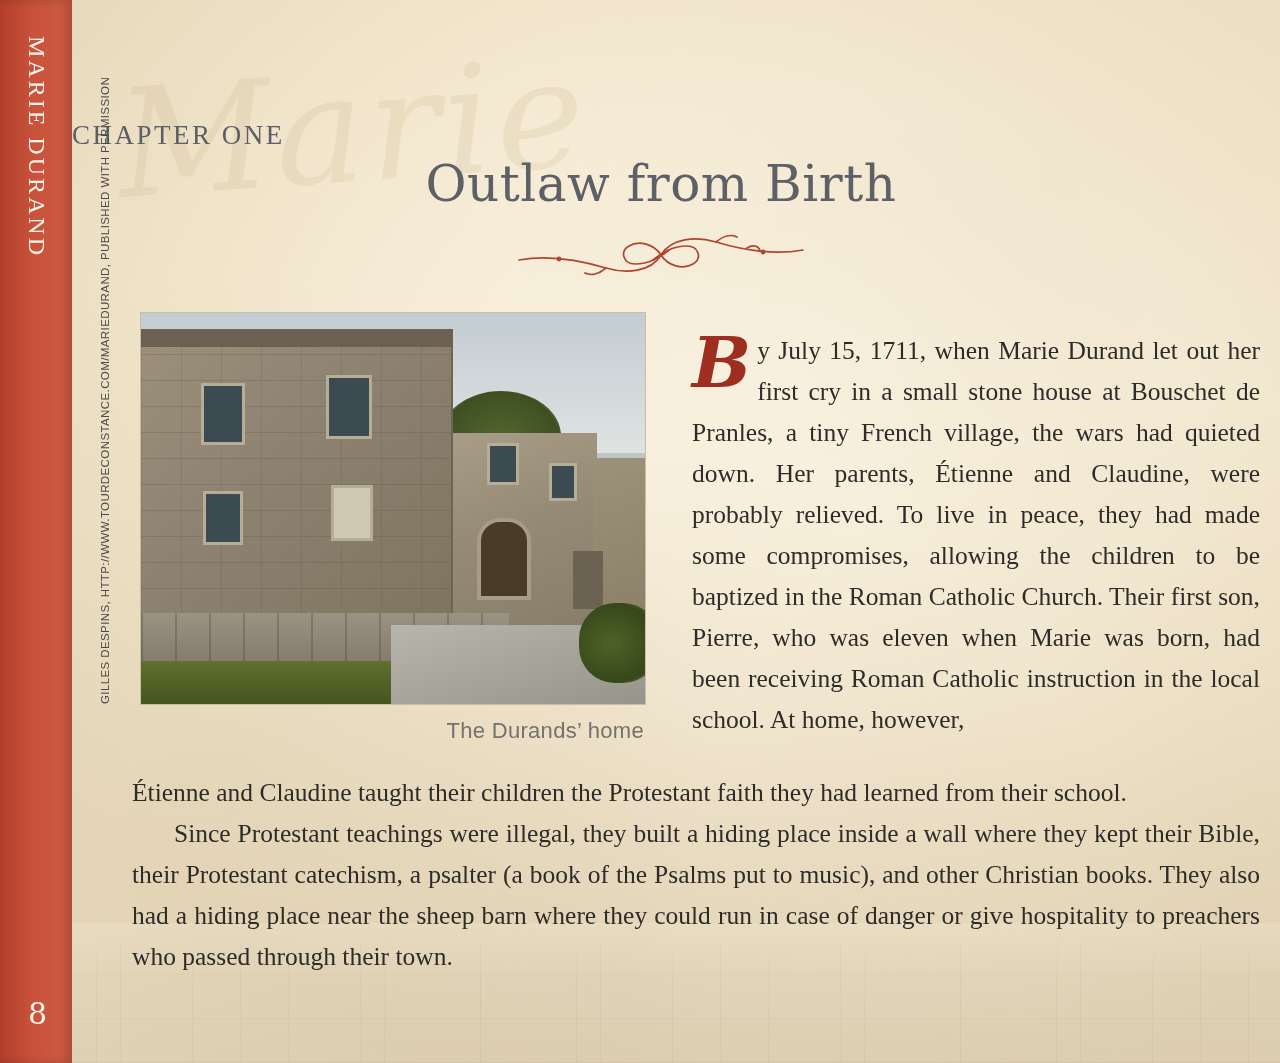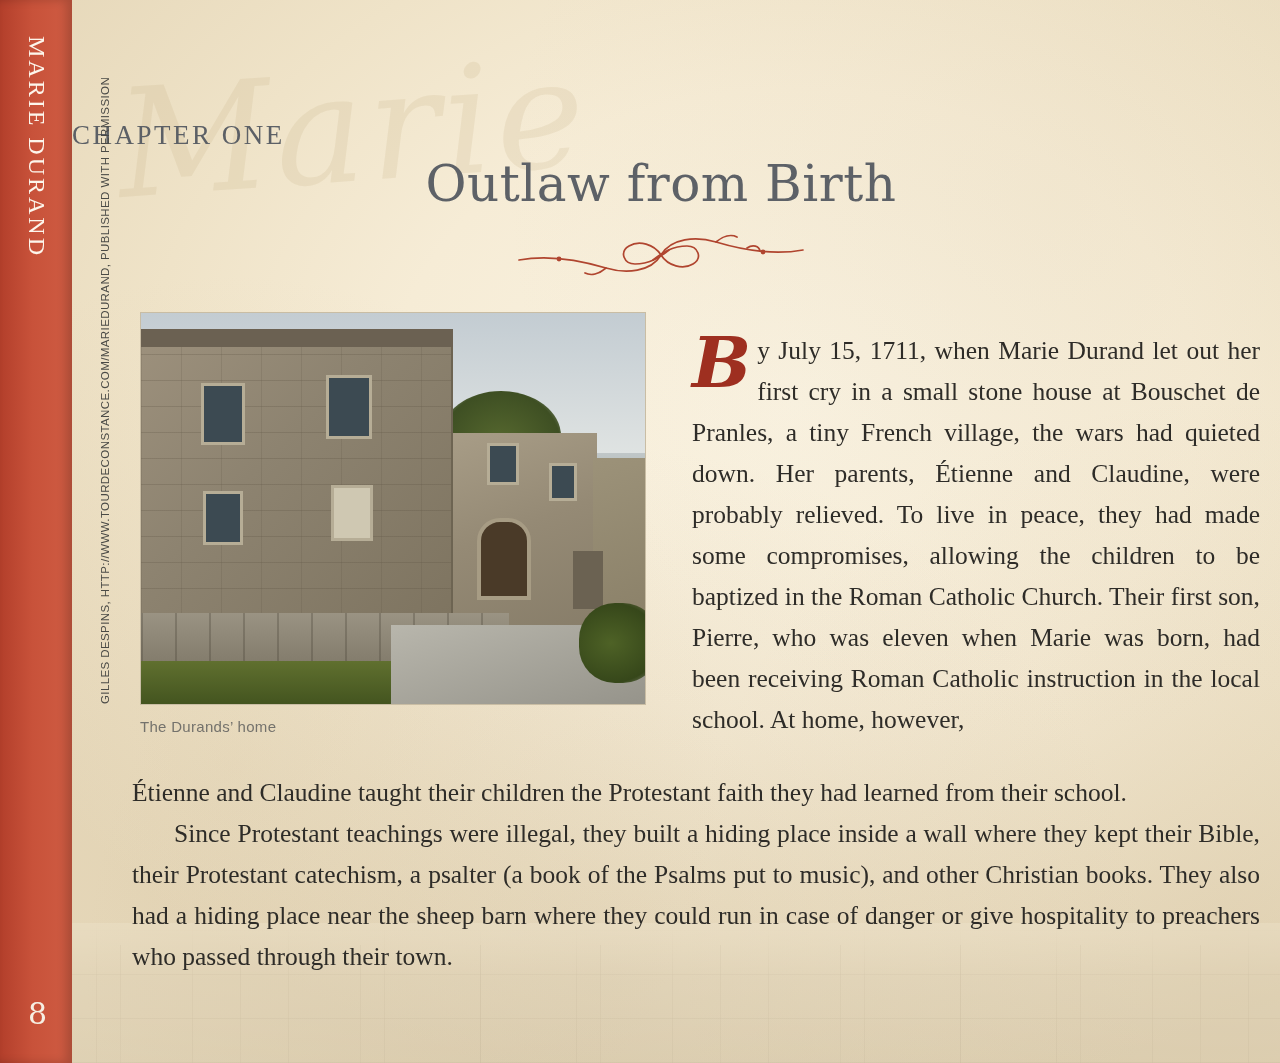--- a/index.html
+++ b/index.html
@@ -246,23 +246,23 @@
   .ph-bush {
     position: absolute; left: 438px; top: 290px; width: 80px; height: 80px;
     background: radial-gradient(ellipse at 40% 50%, #4e6226 0%, #36471a 70%, rgba(54,71,26,0) 100%);
     border-radius: 45%;
   }
 
   .caption {
     margin-top: 13px;
     margin-left: 8px;
     width: 504px;
-    text-align: left;
+    text-align: right;
     font-family: "Liberation Sans", sans-serif;
-    font-size: 15px;
+    font-size: 22px;
     color: #74726c;
     letter-spacing: 0.3px;
   }
 
   
   .col-right {
     position: absolute;
     left: 620px;
     top: 330px;
     width: 568px;

